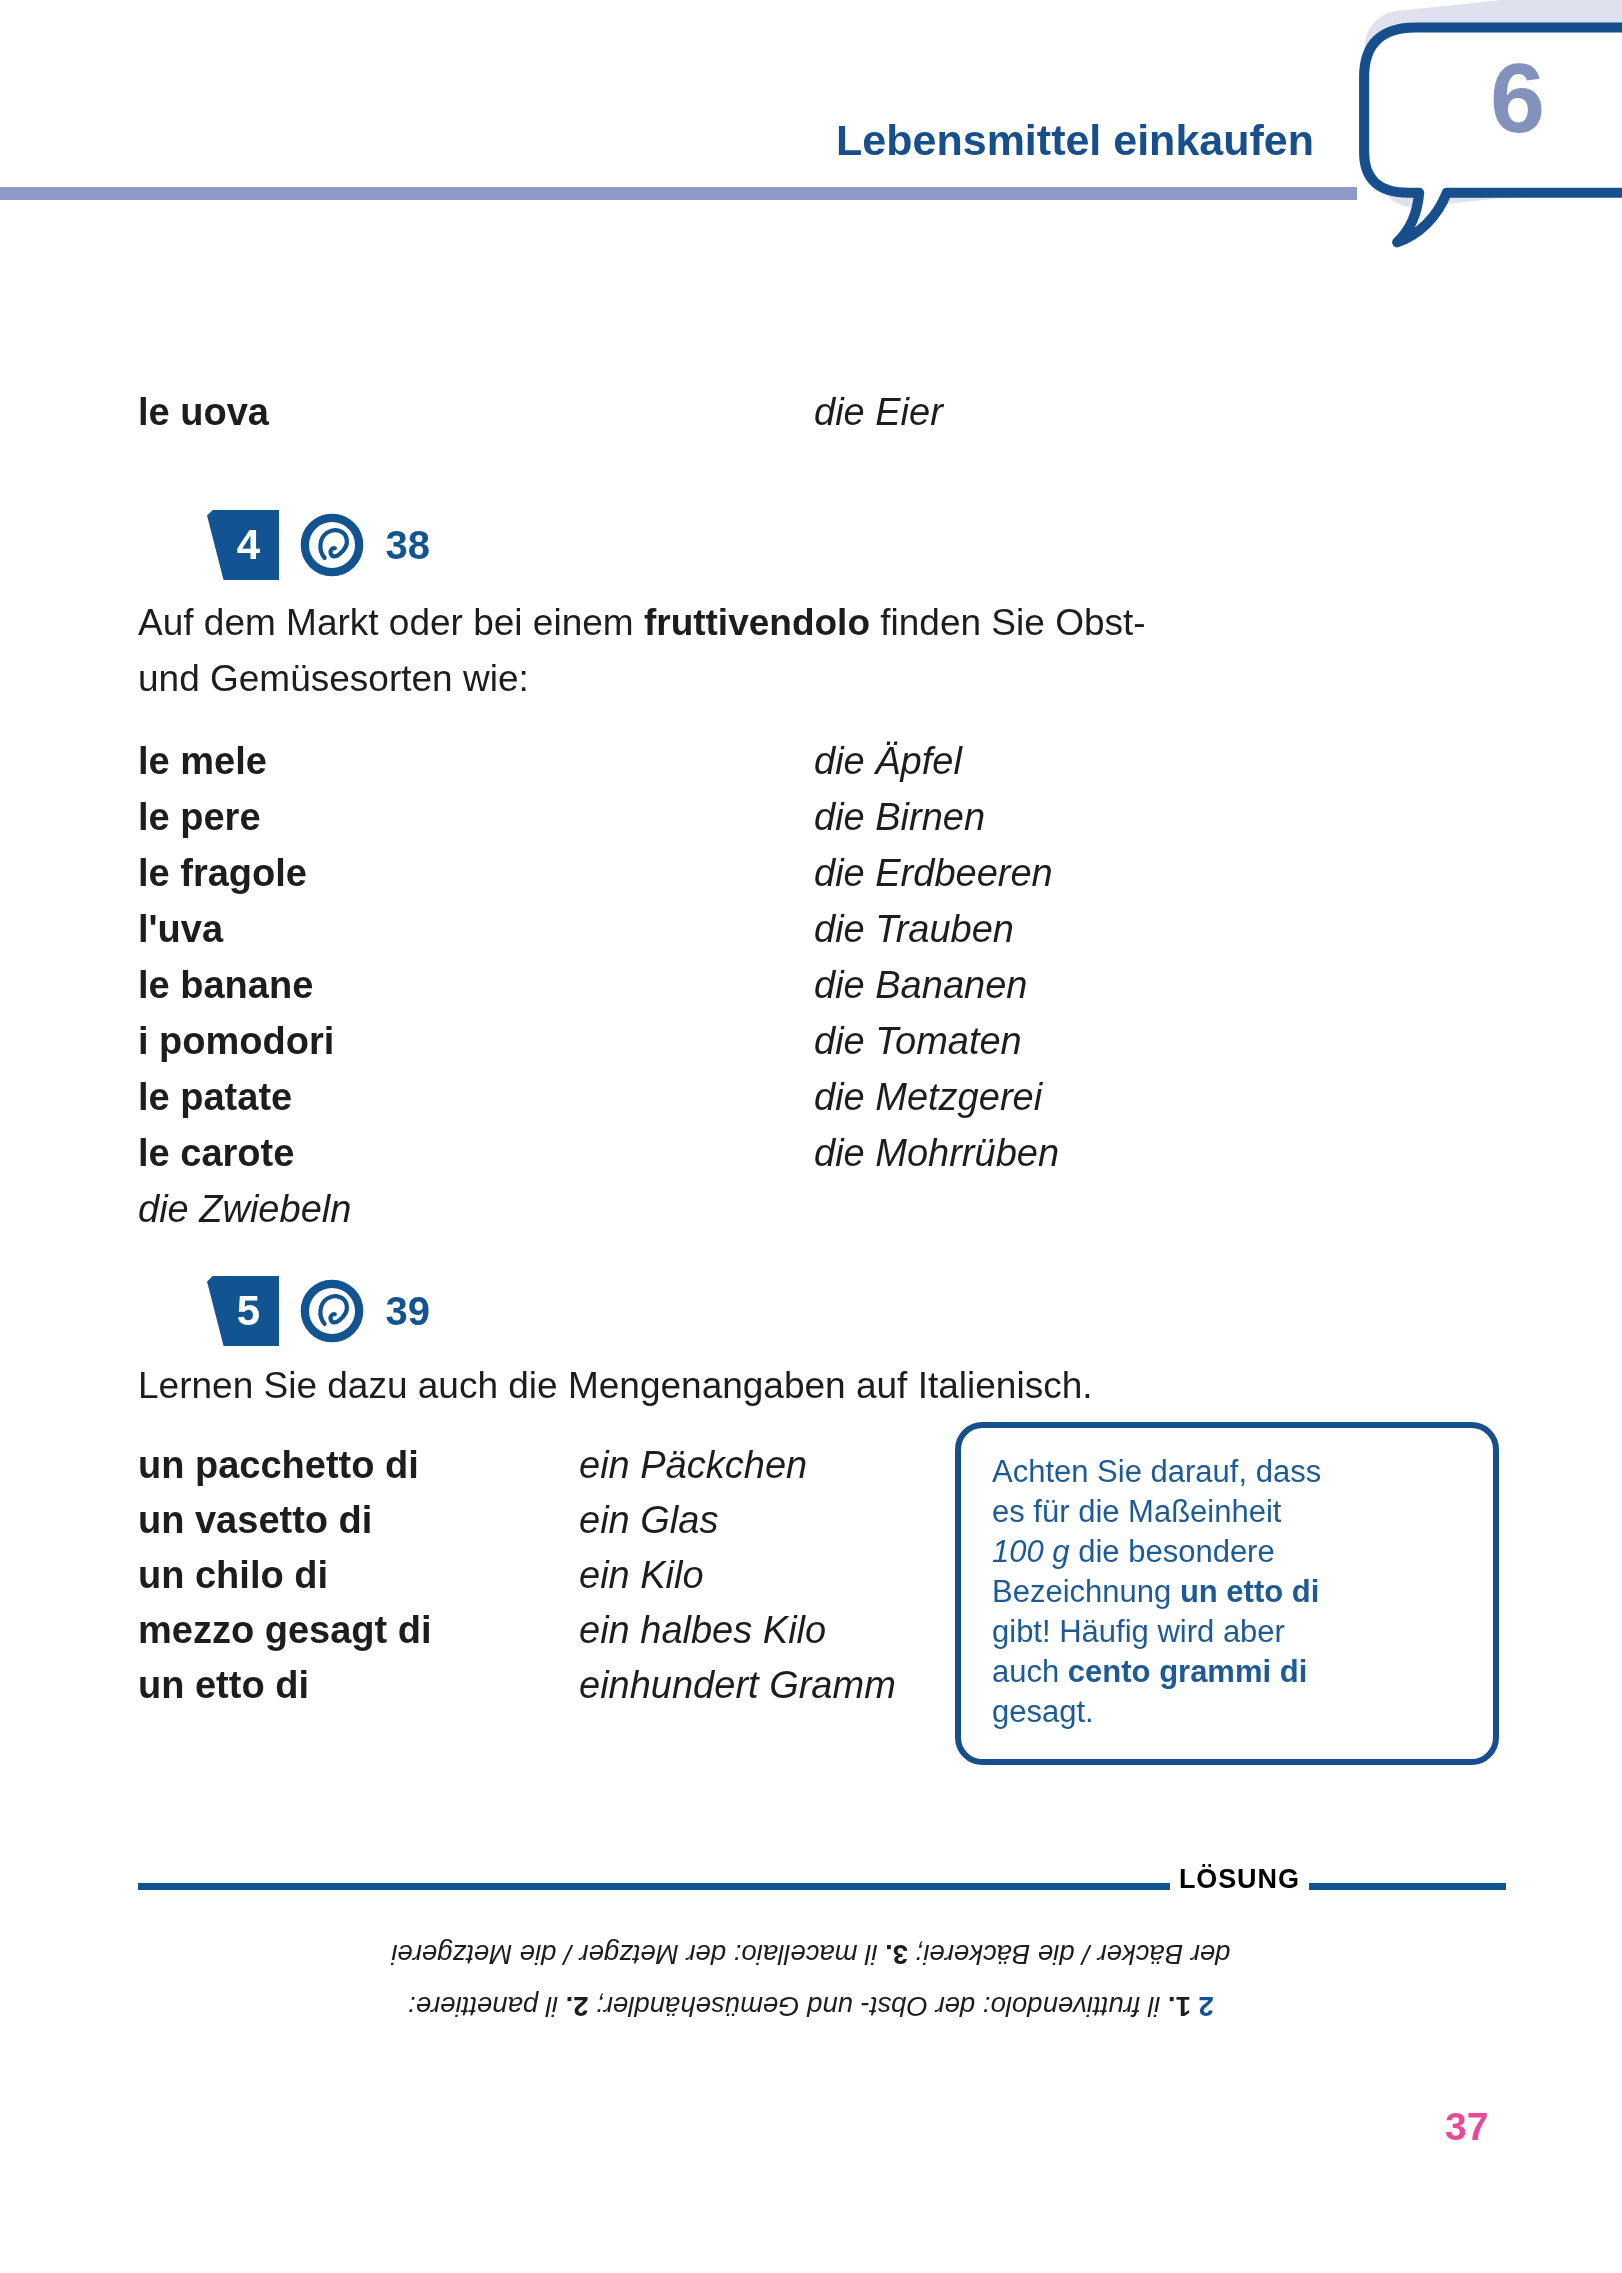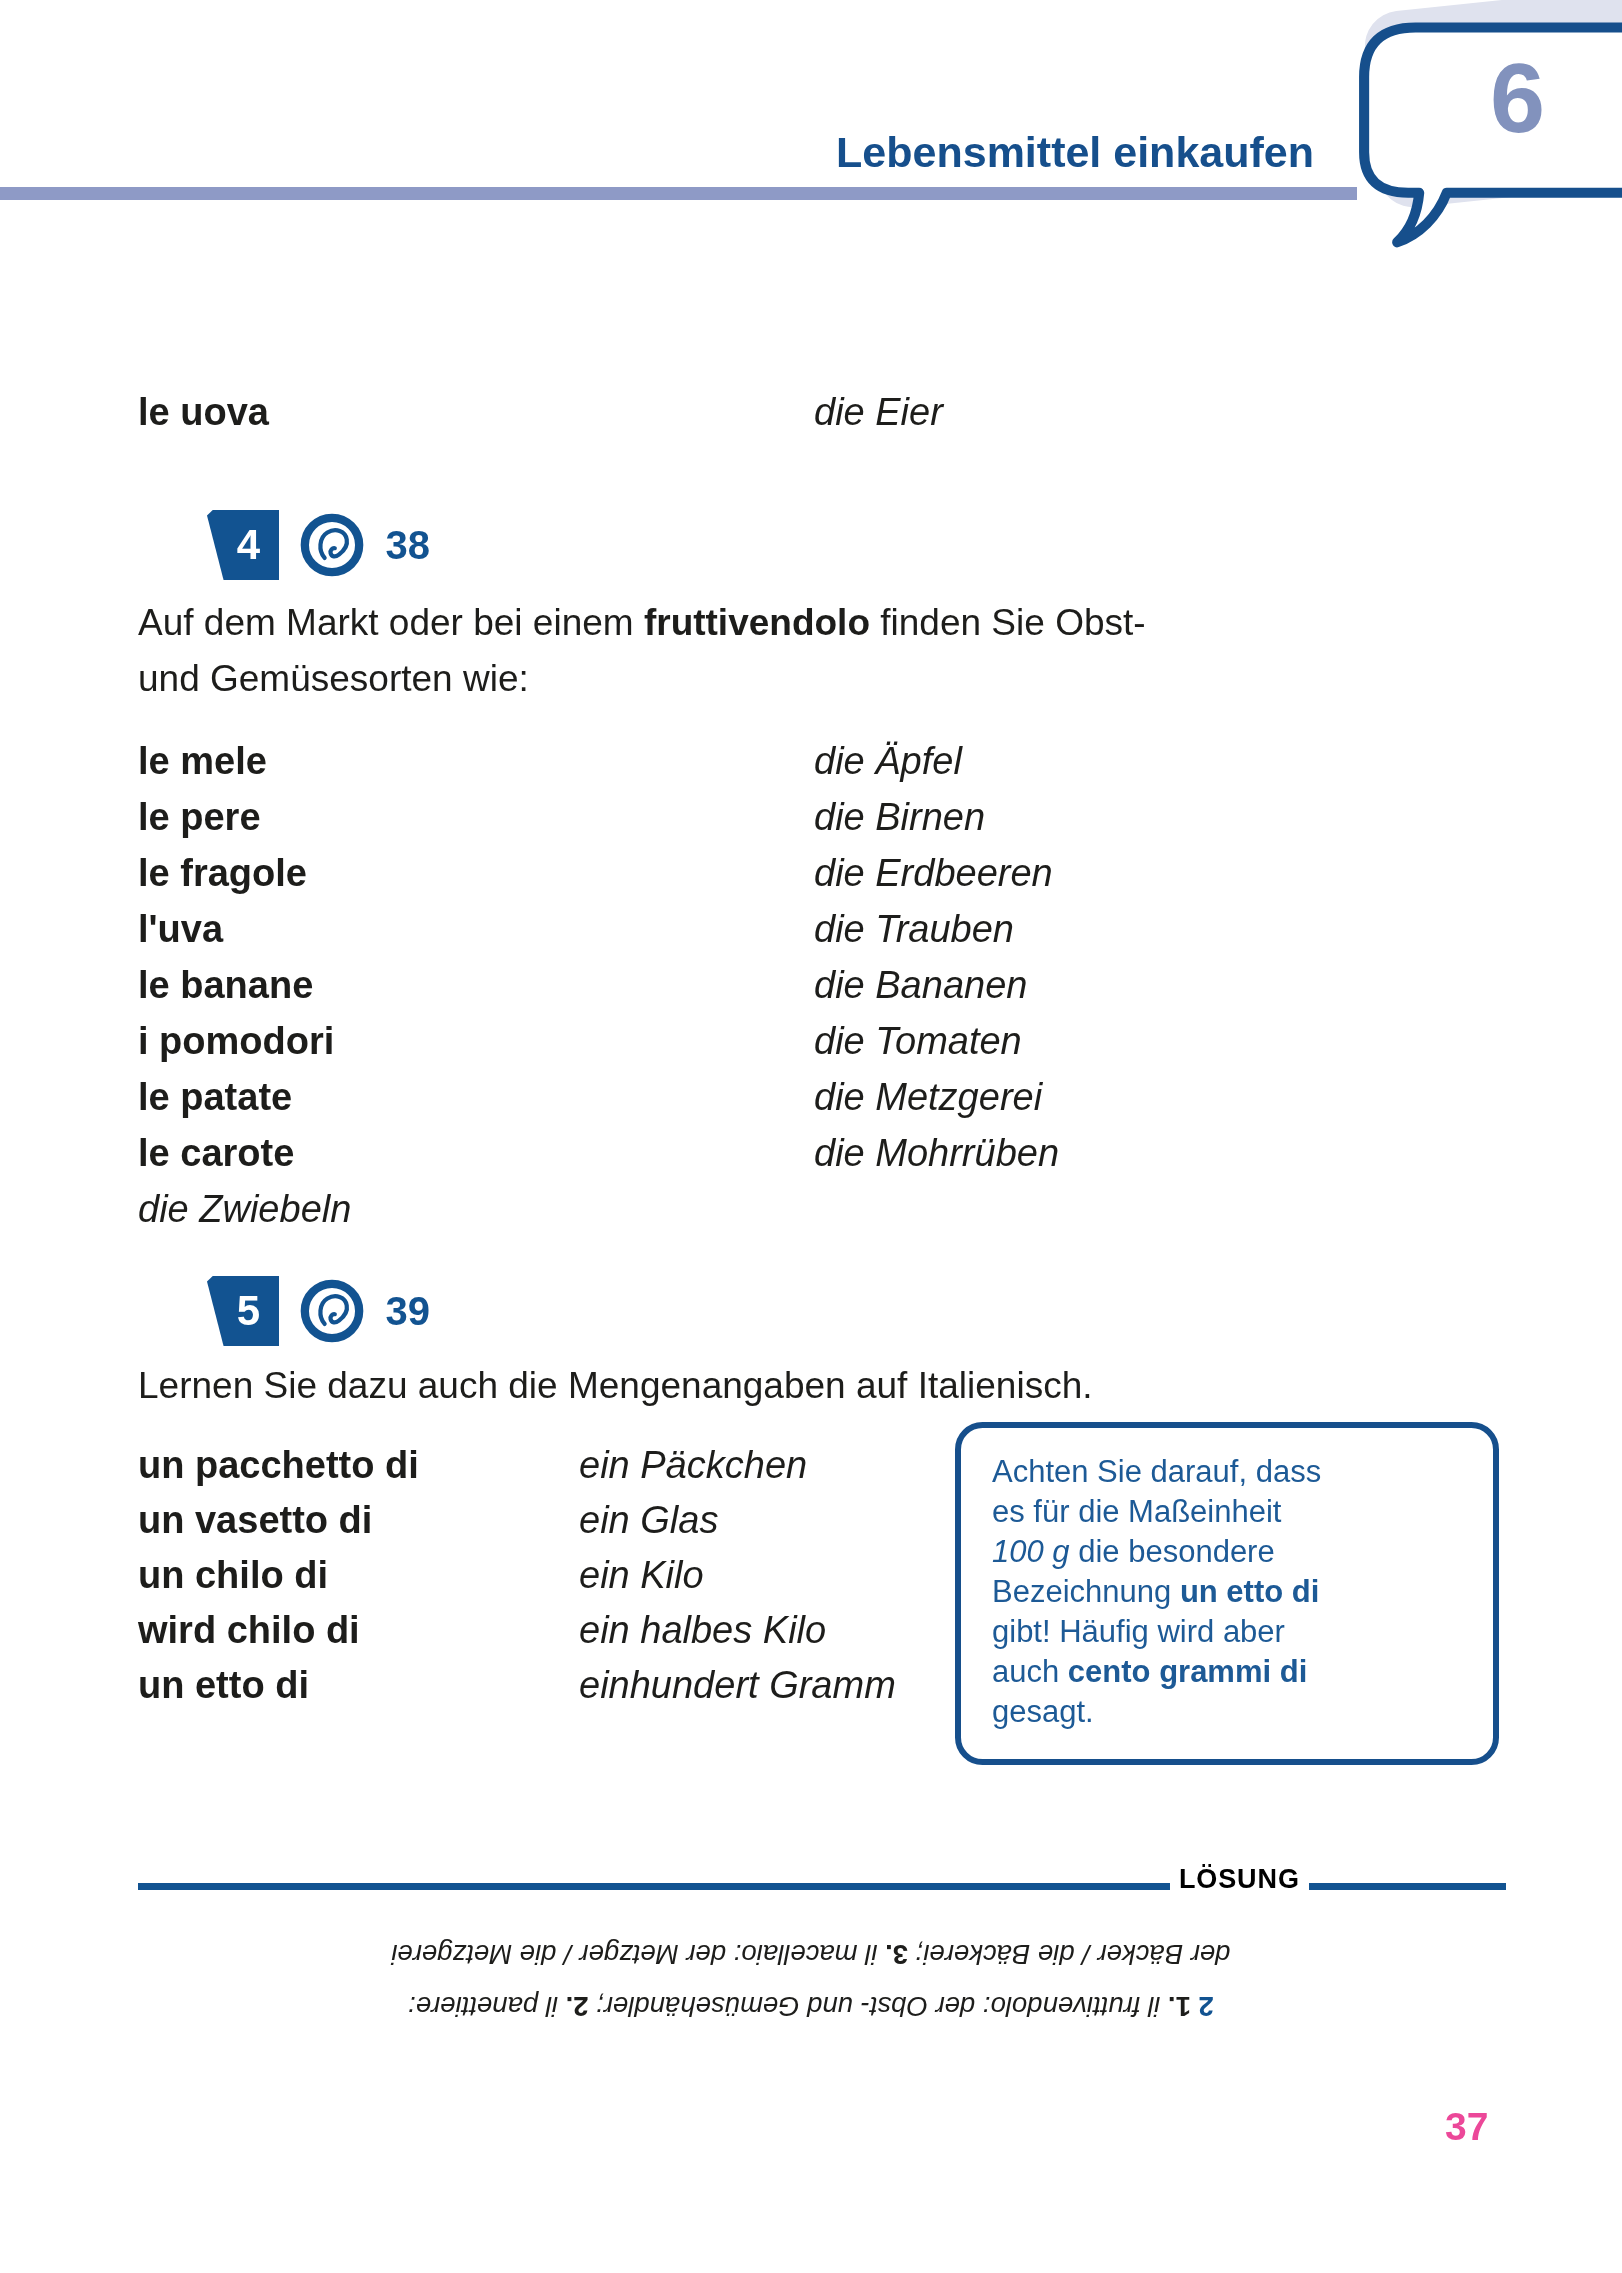--- a/index.html
+++ b/index.html
@@ -1,20 +1,20 @@
 <!DOCTYPE html>
 <html style="font-size:14.7px"><head>
 <meta charset="utf-8">
 <style>
   html,body{margin:0;padding:0;background:#ffffff;}
   #page{position:relative;width:1623px;height:2274px;background:#ffffff;overflow:hidden;
         font-family:"Liberation Sans",sans-serif;color:#1d1d1b;}
 
   
-  .hdr-title{position:absolute;top:116px;right:309px;font-size:43px;font-weight:700;color:#164f8c;white-space:nowrap;margin-top:12px;}
+  .hdr-title{position:absolute;top:116px;right:309px;font-size:43px;font-weight:700;color:#164f8c;white-space:nowrap;}
   .hdr-bar{position:absolute;left:0;top:187px;width:1357px;height:13px;background:#8e9ac6;}
   .bubble{position:absolute;top:0;right:0;width:303px;height:257px;}
   .bubble-shadow{position:absolute;left:51px;top:0;width:272px;height:197px;background:#dfe2ee;
                  border-radius:35px;transform:rotate(-6deg);}
   .bubble-svg{position:absolute;left:0;top:0;}
   .chapter-num{position:absolute;left:138px;top:48px;width:119px;text-align:center;
                font-size:99px;font-weight:700;color:#8292bd;line-height:1;}
 
   
   .vlist{position:absolute;left:138px;}
@@ -159,21 +159,21 @@
     </div>
     <div class="vrow">
       <span class="it">un vasetto di</span>
       <span class="de">ein Glas</span>
     </div>
     <div class="vrow">
       <span class="it">un chilo di</span>
       <span class="de">ein Kilo</span>
     </div>
     <div class="vrow">
-      <span class="it">wird chilo di</span>
+      <span class="it">mezzo gesagt di</span>
       <span class="de">ein halbes Kilo</span>
     </div>
     <div class="vrow">
       <span class="it">un etto di</span>
       <span class="de">einhundert Gramm</span>
     </div>
   </div>
 
   <div class="infobox">
     <div class="line">

